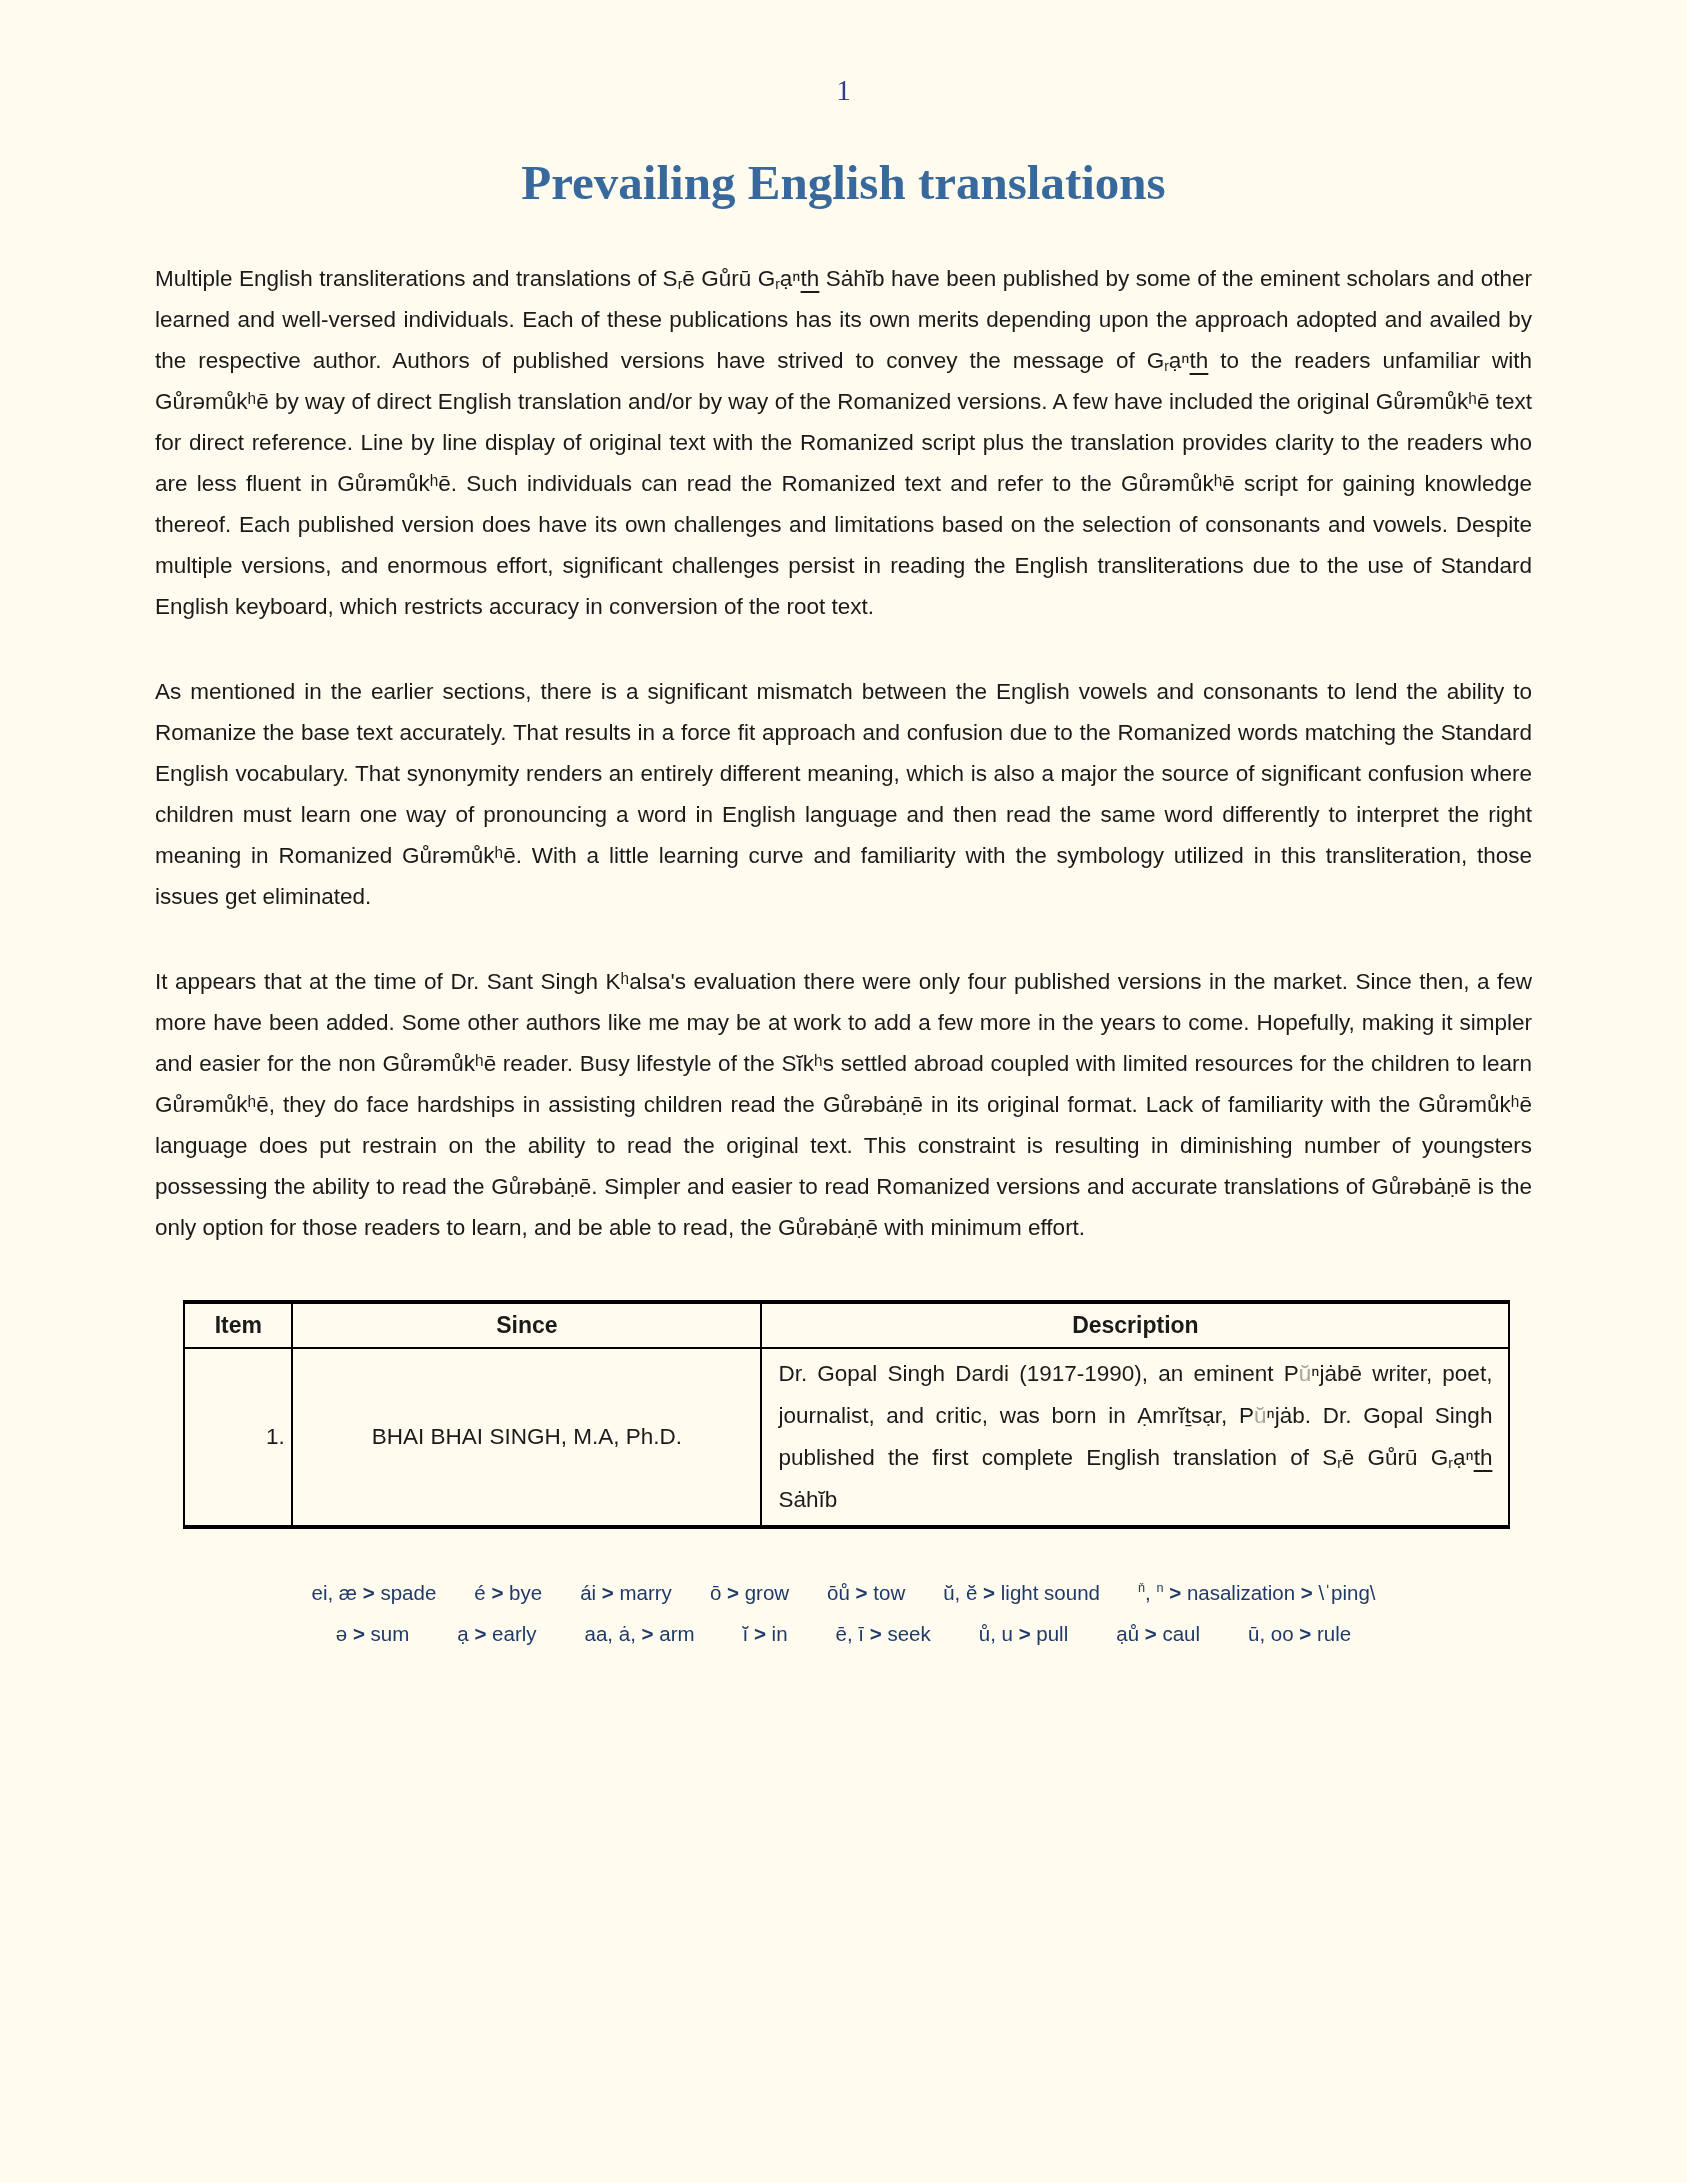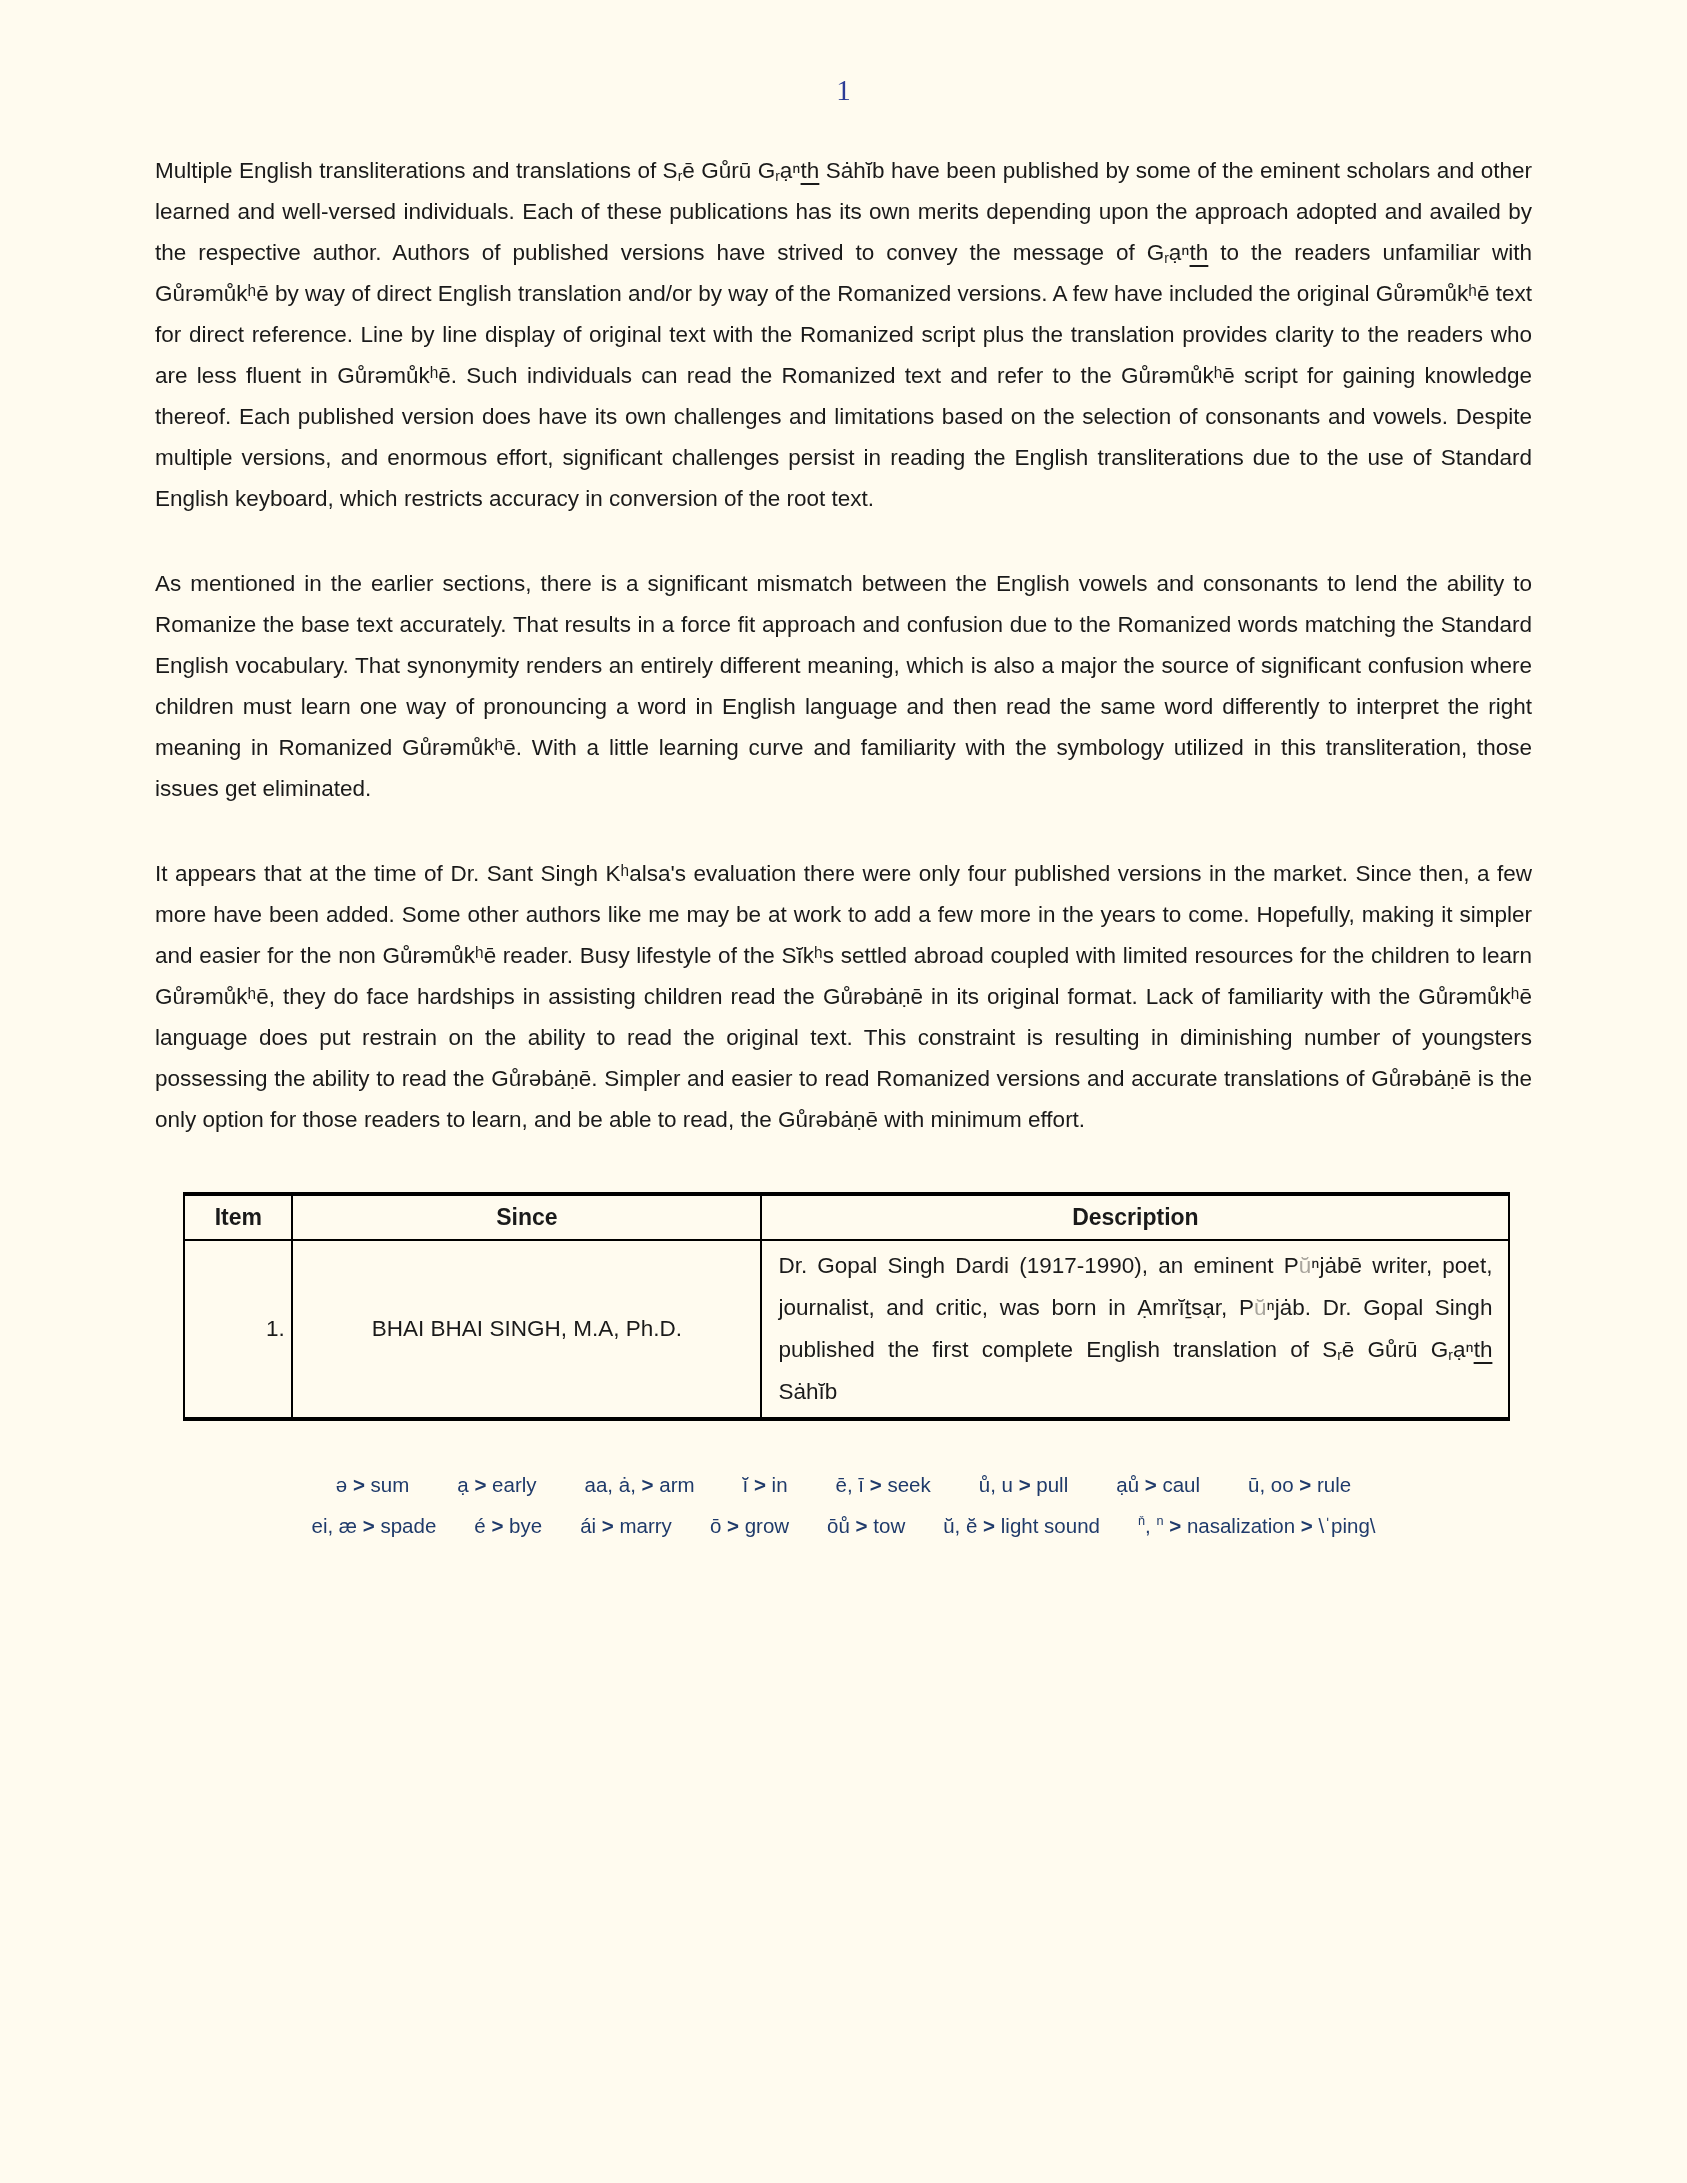--- a/index.html
+++ b/index.html
@@ -78,20 +78,21 @@
   .legend-item{white-space:nowrap;}
   .legend b{font-weight:700;}
 </style>
 </head>
 <body>
 
 <div class="page">
 
   <div class="page-number">1</div>
 
+  <h1 class="title">Prevailing English translations</h1>
 
   <p class="body">Multiple English transliterations and translations of S<sub>r</sub>ē Gůrū G<sub>r</sub>ạⁿ<span class="ul">th</span> Sȧhĭb have been published by some of the eminent scholars and other learned and well-versed individuals. Each of these publications has its own merits depending upon the approach adopted and availed by the respective author. Authors of published versions have strived to convey the message of G<sub>r</sub>ạⁿ<span class="ul">th</span> to the readers unfamiliar with Gůrəmůkʰē by way of direct English translation and/or by way of the Romanized versions. A few have included the original Gůrəmůkʰē text for direct reference. Line by line display of original text with the Romanized script plus the translation provides clarity to the readers who are less fluent in Gůrəmůkʰē. Such individuals can read the Romanized text and refer to the Gůrəmůkʰē script for gaining knowledge thereof. Each published version does have its own challenges and limitations based on the selection of consonants and vowels. Despite multiple versions, and enormous effort, significant challenges persist in reading the English transliterations due to the use of Standard English keyboard, which restricts accuracy in conversion of the root text.</p>
   <p class="body">As mentioned in the earlier sections, there is a significant mismatch between the English vowels and consonants to lend the ability to Romanize the base text accurately. That results in a force fit approach and confusion due to the Romanized words matching the Standard English vocabulary. That synonymity renders an entirely different meaning, which is also a major the source of significant confusion where children must learn one way of pronouncing a word in English language and then read the same word differently to interpret the right meaning in Romanized Gůrəmůkʰē. With a little learning curve and familiarity with the symbology utilized in this transliteration,  those issues get eliminated.</p>
   <p class="body">It appears that at the time of Dr. Sant Singh Kʰalsa's evaluation there were only four published versions in the market. Since then, a few more have been added. Some other authors like me may be at work to add a few more in the years to come. Hopefully, making it simpler and easier for the non Gůrəmůkʰē reader. Busy lifestyle of the Sĭkʰs settled abroad coupled with limited resources for the children to learn Gůrəmůkʰē, they do face hardships in assisting children read the Gůrəbȧṇē in its original format. Lack of familiarity with the Gůrəmůkʰē language does put restrain on the ability to read the original text. This constraint is resulting in diminishing number of youngsters possessing the ability to read the Gůrəbȧṇē. Simpler and easier to read Romanized versions and accurate translations of Gůrəbȧṇē is the only option for those readers to learn, and be able to read, the Gůrəbȧṇē with minimum effort.</p>
 
   <table class="doc-table">
     <colgroup>
         <col class="c1">
         <col class="c2">
         <col class="c3">
@@ -106,35 +107,35 @@
     <tbody>
       <tr>
         <td class="cell-item">1.</td>
         <td class="cell-author">BHAI BHAI SINGH, M.A, Ph.D.</td>
         <td class="cell-desc">Dr. Gopal Singh Dardi (1917-1990), an eminent P<span class="gr">ŭ</span>ⁿjȧbē writer, poet, journalist, and critic, was born in Ạmrĭṯsạr, P<span class="gr">ŭ</span>ⁿjȧb. Dr. Gopal Singh published the first complete English translation of S<sub>r</sub>ē Gůrū G<sub>r</sub>ạⁿ<span class="ul">th</span> Sȧhĭb</td>
       </tr>
     </tbody>
   </table>
 
   <div class="legend">
+    <div class="legend-row second">
+      <span class="legend-item">ei, æ <b>&gt;</b> spade</span>
+      <span class="legend-item">é <b>&gt;</b> bye</span>
+      <span class="legend-item">ái <b>&gt;</b> marry</span>
+      <span class="legend-item">ō <b>&gt;</b> grow</span>
+      <span class="legend-item">ōů <b>&gt;</b> tow</span>
+      <span class="legend-item">ŭ, ĕ <b>&gt;</b> light sound</span>
+      <span class="legend-item"><sup>ň</sup>, <sup>n</sup> <b>&gt;</b> nasalization <b>&gt;</b> \ˈping\</span>
+    </div>
     <div class="legend-row">
       <span class="legend-item">ə <b>&gt;</b> sum</span>
       <span class="legend-item">ạ <b>&gt;</b> early</span>
       <span class="legend-item">aa, ȧ, <b>&gt;</b> arm</span>
       <span class="legend-item">ĭ <b>&gt;</b> in</span>
       <span class="legend-item">ē, ī <b>&gt;</b> seek</span>
       <span class="legend-item">ů, u <b>&gt;</b> pull</span>
       <span class="legend-item">ạů <b>&gt;</b> caul</span>
       <span class="legend-item">ū, oo <b>&gt;</b> rule</span>
     </div>
-    <div class="legend-row second">
-      <span class="legend-item">ei, æ <b>&gt;</b> spade</span>
-      <span class="legend-item">é <b>&gt;</b> bye</span>
-      <span class="legend-item">ái <b>&gt;</b> marry</span>
-      <span class="legend-item">ō <b>&gt;</b> grow</span>
-      <span class="legend-item">ōů <b>&gt;</b> tow</span>
-      <span class="legend-item">ŭ, ĕ <b>&gt;</b> light sound</span>
-      <span class="legend-item"><sup>ň</sup>, <sup>n</sup> <b>&gt;</b> nasalization <b>&gt;</b> \ˈping\</span>
-    </div>
   </div>
 
 </div>
 
 
 </body></html>

